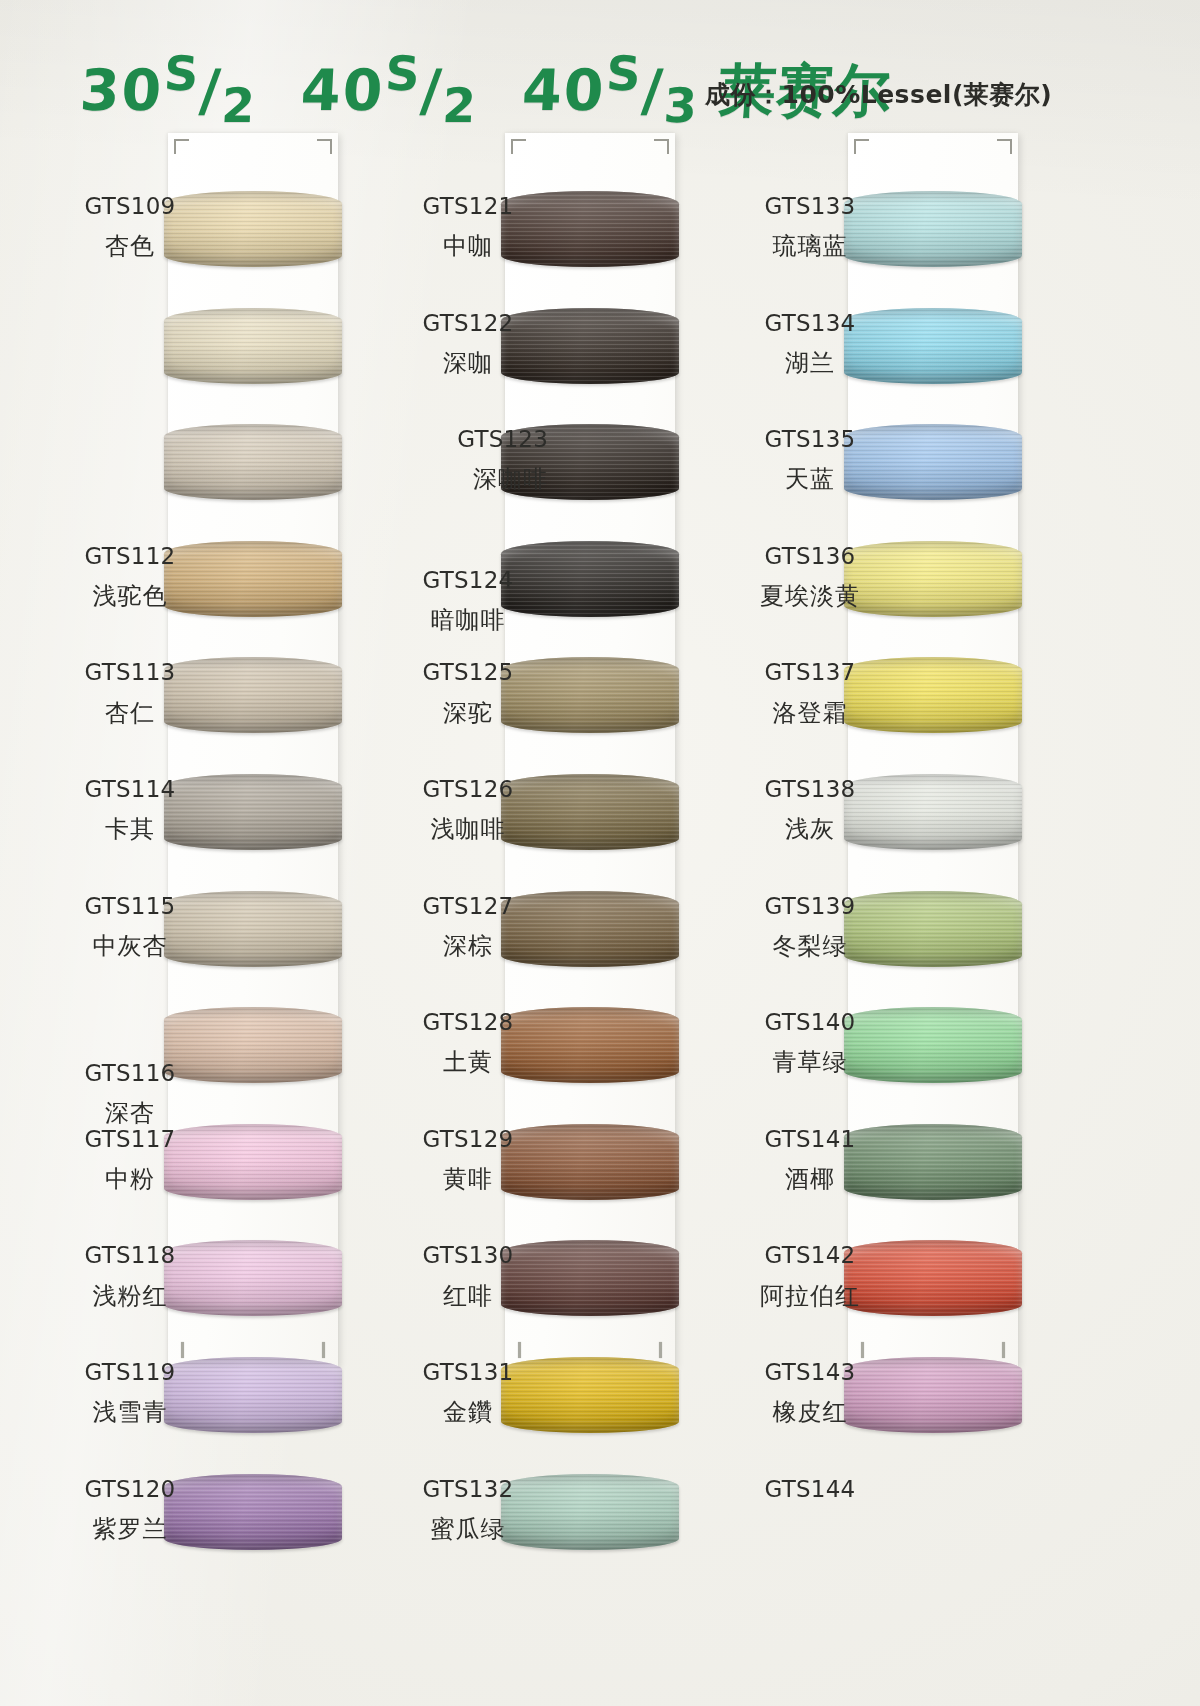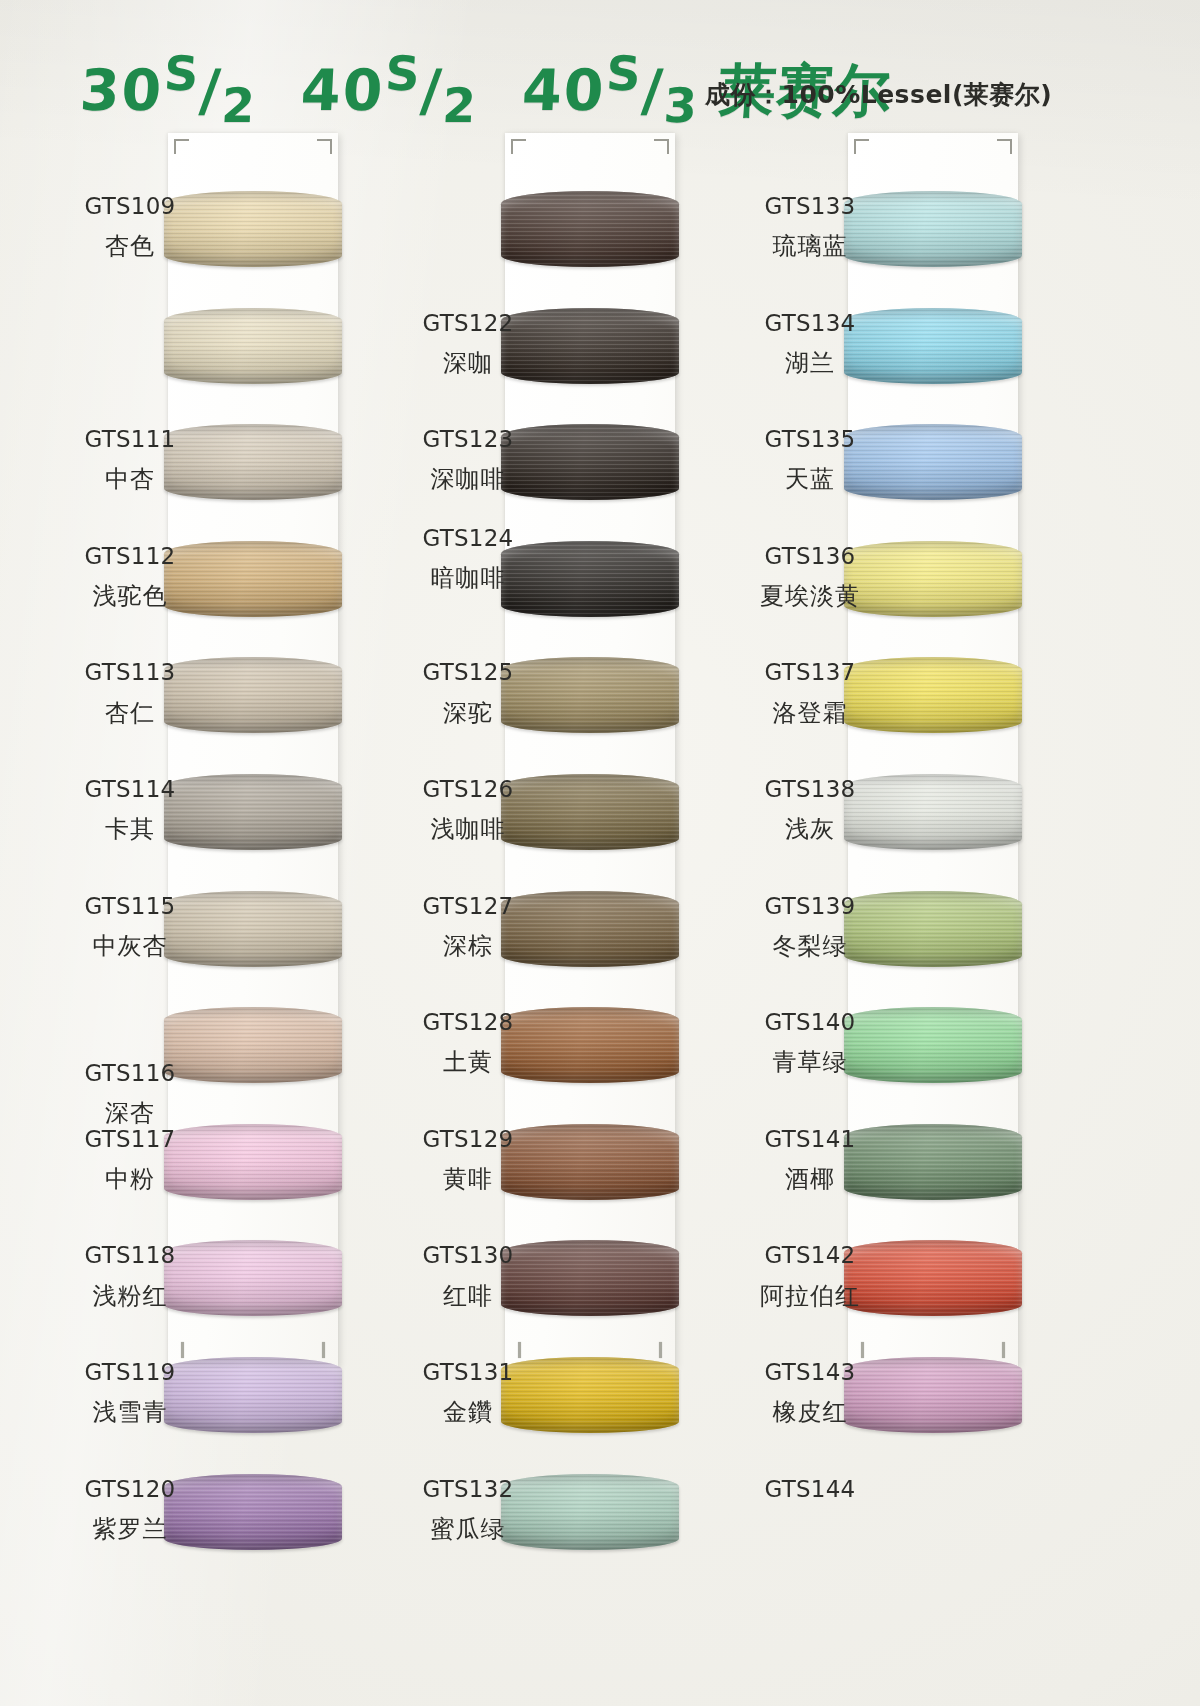--- a/index.html
+++ b/index.html
@@ -191,24 +191,20 @@
         <span class="name">杏色</span>
       </div>
       <div class="swatch" title="GTS110" style="top: 174.6px; height: 76px; background: rgb(230, 220, 190);">
         <div class="threads"></div>
         <div class="sheen"></div>
       </div>
       <div class="swatch" title="GTS111" style="top: 291.2px; height: 76px; background: rgb(211, 200, 181);">
         <div class="threads"></div>
         <div class="sheen"></div>
       </div>
-      <div class="label" style="left: -118px; top: 293.2px;">
-        <span class="code">GTS111</span>
-        <span class="name">中杏</span>
-      </div>
       <div class="swatch" title="GTS112" style="top: 407.8px; height: 76px; background: rgb(210, 175, 119);">
         <div class="threads"></div>
         <div class="sheen"></div>
       </div>
       <div class="label" style="left: -118px; top: 409.8px;">
         <span class="code">GTS112</span>
         <span class="name">浅驼色</span>
       </div>
       <div class="swatch" title="GTS113" style="top: 524.4px; height: 76px; background: rgb(205, 192, 170);">
         <div class="threads"></div>
@@ -278,41 +274,45 @@
     <div class="column" style="left: 505px;">
       <div class="col-card"></div>
       <div class="notch tl"></div>
       <div class="notch tr"></div>
       <div class="staple l"></div>
       <div class="staple r"></div>
       <div class="swatch" title="GTS121" style="top: 58px; height: 76px; background: rgb(70, 52, 44);">
         <div class="threads"></div>
         <div class="sheen"></div>
       </div>
+      <div class="label" style="left: -117px; top: 60px;">
+        <span class="code">GTS121</span>
+        <span class="name">中咖</span>
+      </div>
       <div class="swatch" title="GTS122" style="top: 174.6px; height: 76px; background: rgb(49, 40, 33);">
         <div class="threads"></div>
         <div class="sheen"></div>
       </div>
       <div class="label" style="left: -117px; top: 176.6px;">
         <span class="code">GTS122</span>
         <span class="name">深咖</span>
       </div>
       <div class="swatch" title="GTS123" style="top: 291.2px; height: 76px; background: rgb(44, 36, 30);">
         <div class="threads"></div>
         <div class="sheen"></div>
       </div>
-      <div class="label" style="left: -117px; top: 293.2px;">
+      <div class="label" style="left: -117px; top: 293.2px; text-align: right;">
         <span class="code">GTS123</span>
         <span class="name">深咖啡</span>
       </div>
       <div class="swatch" title="GTS124" style="top: 407.8px; height: 76px; background: rgb(40, 36, 32);">
         <div class="threads"></div>
         <div class="sheen"></div>
       </div>
-      <div class="label" style="left: -117px; top: 392px;">
+      <div class="label" style="left: -117px; top: 434px;">
         <span class="code">GTS124</span>
         <span class="name">暗咖啡</span>
       </div>
       <div class="swatch" title="GTS125" style="top: 524.4px; height: 76px; background: rgb(157, 139, 95);">
         <div class="threads"></div>
         <div class="sheen"></div>
       </div>
       <div class="label" style="left: -117px; top: 526.4px;">
         <span class="code">GTS125</span>
         <span class="name">深驼</span>

